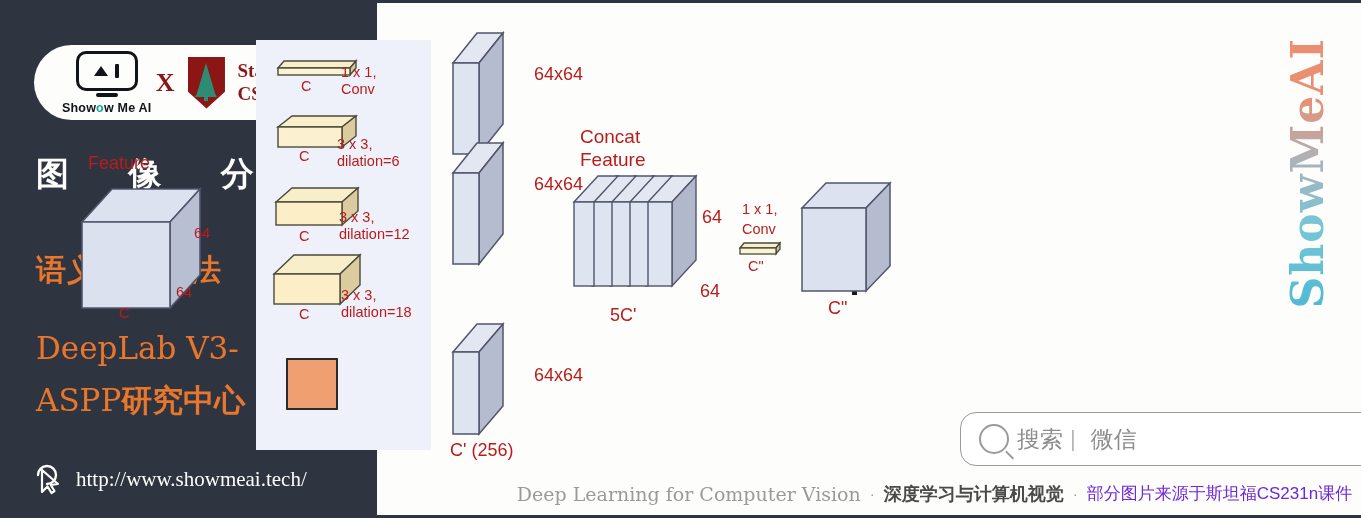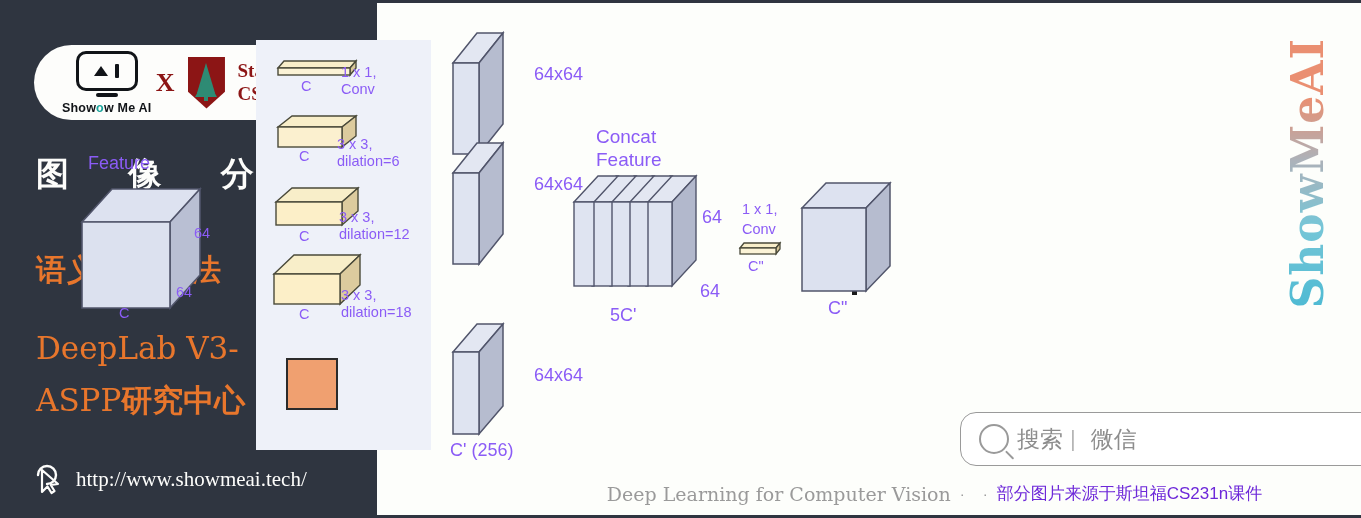--- a/index.html
+++ b/index.html
@@ -104,21 +104,21 @@
   .panel-edge-bottom{position:absolute;left:377px;top:515px;width:984px;height:3px;background:#2f3540;}
 
   .diagram{position:absolute;left:0;top:0;width:984px;height:470px;}
 
   
   .aspp-card{
     position:absolute;left:256px;top:40px;width:175px;height:410px;
     background:#eef1f9;
   }
 
-  .lbl{position:absolute;color:#8b5cf6;font-size:14.5px;line-height:17px;white-space:pre-line;}
+  .lbl{position:absolute;color:#b91c1c;font-size:14.5px;line-height:17px;white-space:pre-line;}
   .lbl-bg{font-size:18px;}
 
   
   svg{overflow:visible;display:block;}
 
   
   .watermark{
     position:absolute;left:1282px;top:38px;
     writing-mode:vertical-rl;transform:rotate(180deg);
     font-family:"DejaVu Serif",serif;font-weight:bold;font-size:44px;
@@ -288,21 +288,21 @@
       </div>
 
     <svg style="position:absolute;left:450px;top:320px;" width="70" height="125">
       <polygon points="3,32 27,4 53,4 29,32" fill="#e3e7f2" stroke="#51556b" stroke-width="1.5"></polygon>
       <polygon points="29,32 53,4 53,86 29,114" fill="#b6bccf" stroke="#51556b" stroke-width="1.5"></polygon>
       <rect x="3" y="32" width="26" height="82" fill="#dfe4f1" stroke="#51556b" stroke-width="1.5"></rect>
     </svg>
     <div class="lbl lbl-bg" style="left:534px;top:367px;">64x64</div>
     <div class="lbl lbl-bg" style="left:450px;top:442px;">C' (256)</div>
 
-    <div class="lbl" style="left:596px;top:125px;font-size:19px;line-height:23px;"><span>Concat</span><br><span>Feature</span></div>
+    <div class="lbl" style="left:580px;top:125px;font-size:19px;line-height:23px;"><span>Concat</span><br><span>Feature</span></div>
 
     <svg style="position:absolute;left:558px;top:170px;" width="160" height="135">
       <g stroke="#51556b" stroke-width="1.4">
         <polygon points="88,32 112,6 138,6 114,32" fill="#e3e7f2"></polygon>
         <polygon points="114,32 138,6 138,90 114,116" fill="#b2b8cc"></polygon>
         <polygon points="70,32 94,6 114,6 90,32" fill="#e3e7f2"></polygon>
         <rect x="88" y="32" width="26" height="84" fill="#dfe4f1"></rect>
         <polygon points="52,32 76,6 96,6 72,32" fill="#e3e7f2"></polygon>
         <rect x="70" y="32" width="20" height="84" fill="#dfe4f1"></rect>
         <polygon points="34,32 58,6 78,6 54,32" fill="#e3e7f2"></polygon>
@@ -337,17 +337,18 @@
   <div class="search-pill">
     <span class="mag"></span>
     <span class="search-grey">搜索</span>
     <span class="search-sep">|</span>
     <span class="search-grey">微信</span>
   </div>
 
   <div class="caption">
     <span class="cap-en">Deep Learning for Computer Vision</span>
     <span class="cap-dot">·</span>
+    <span class="cap-bold">深度学习与计算机视觉</span>
     <span class="cap-dot">·</span>
     <span class="cap-tail">部分图片来源于斯坦福CS231n课件</span>
   </div>
 
 </div>
 
 </body></html>

